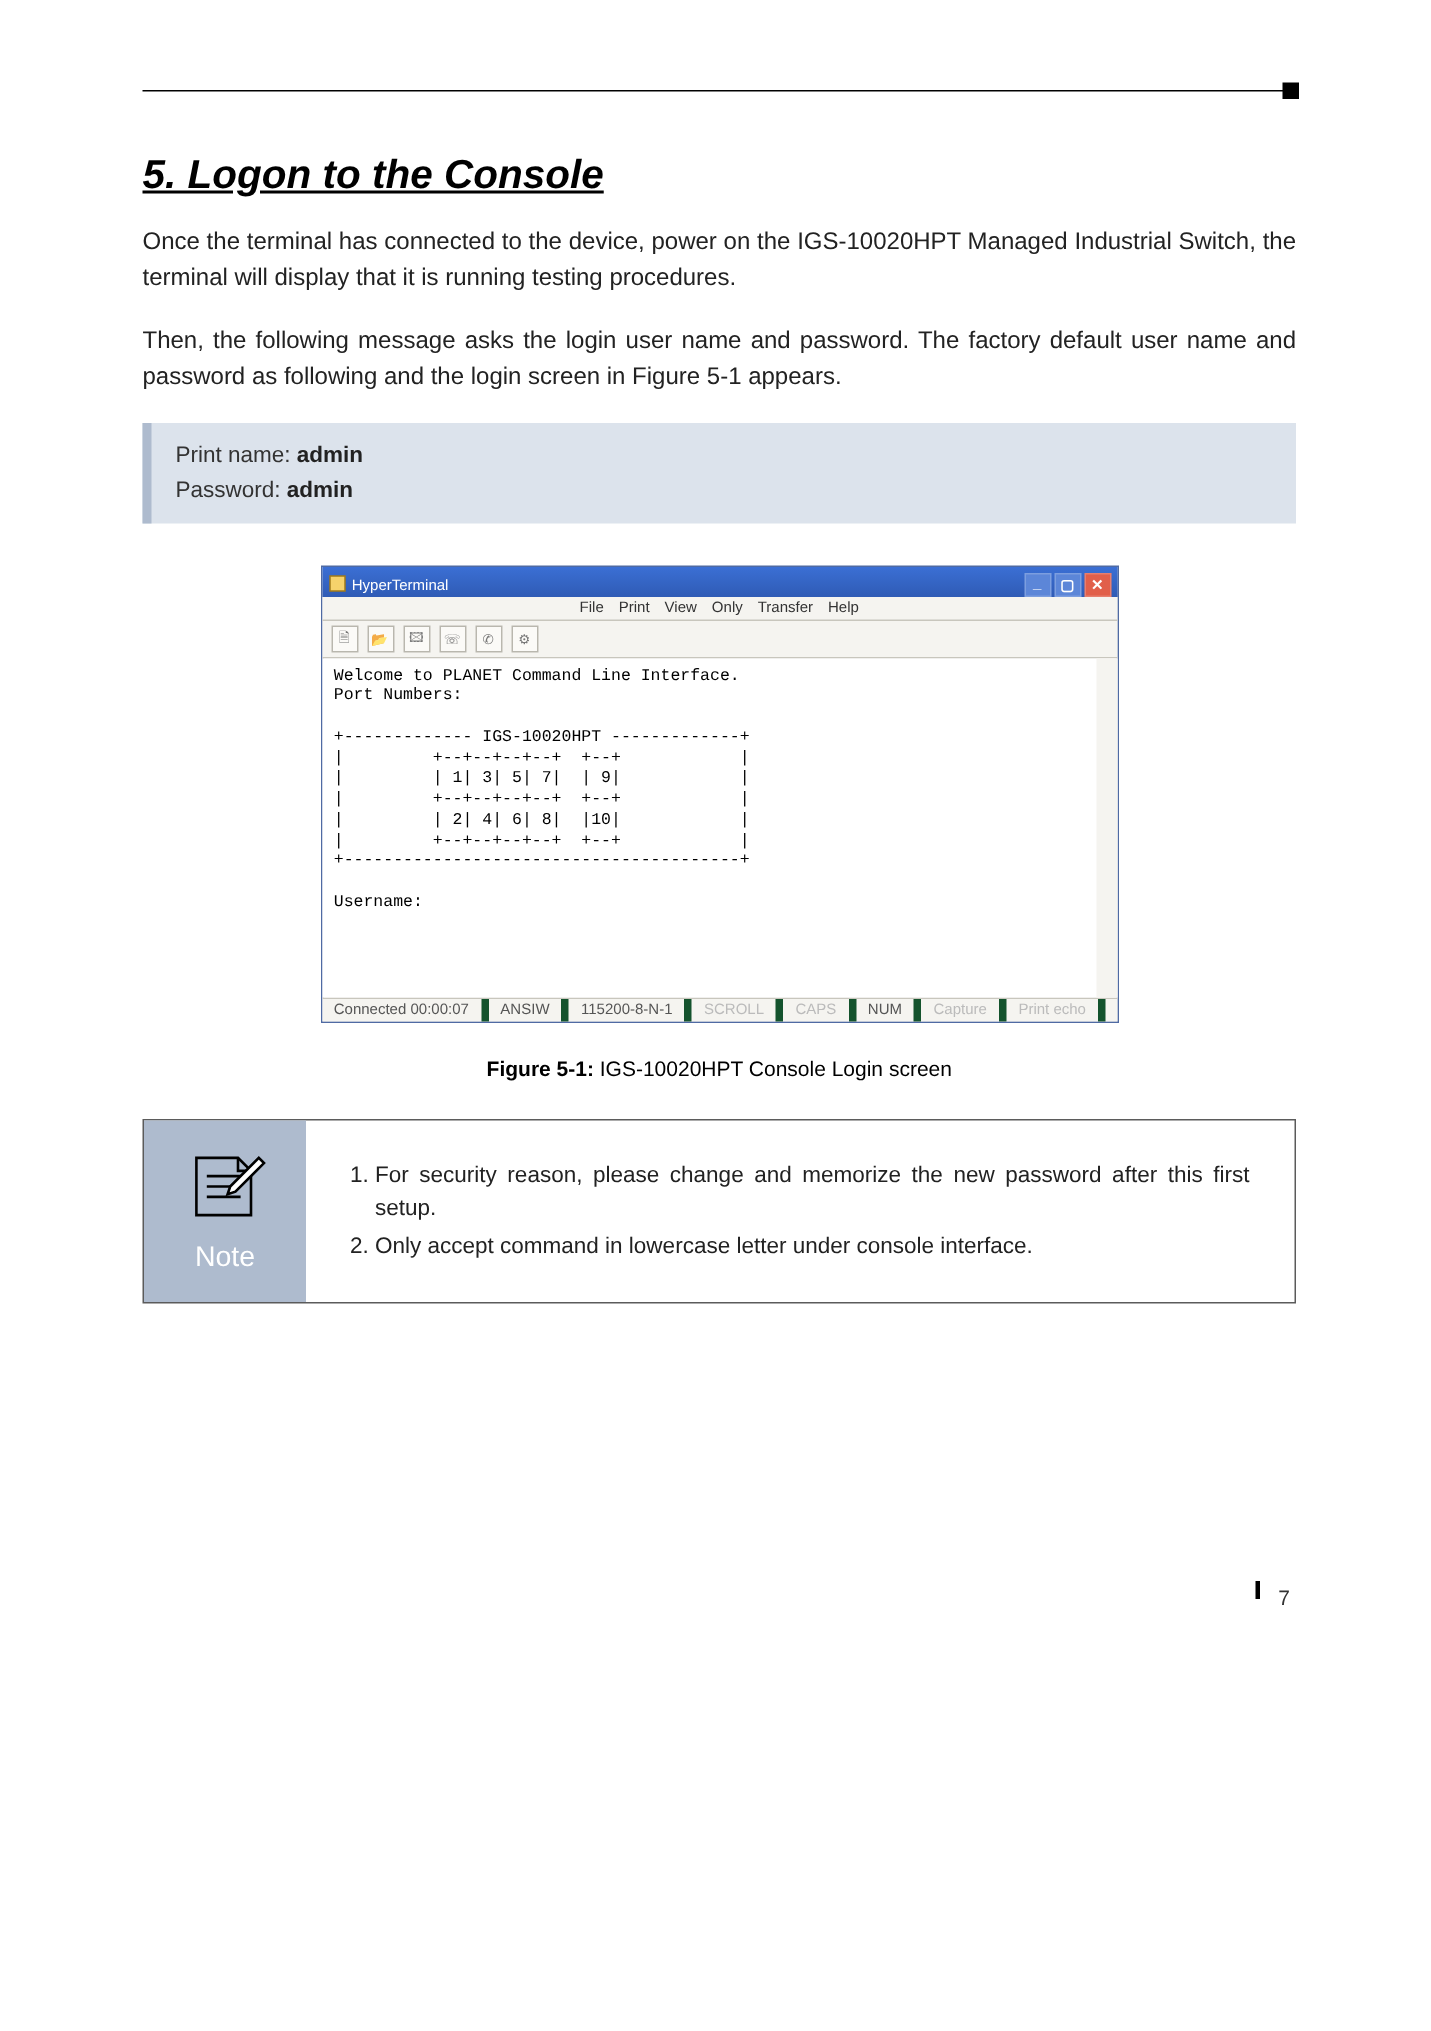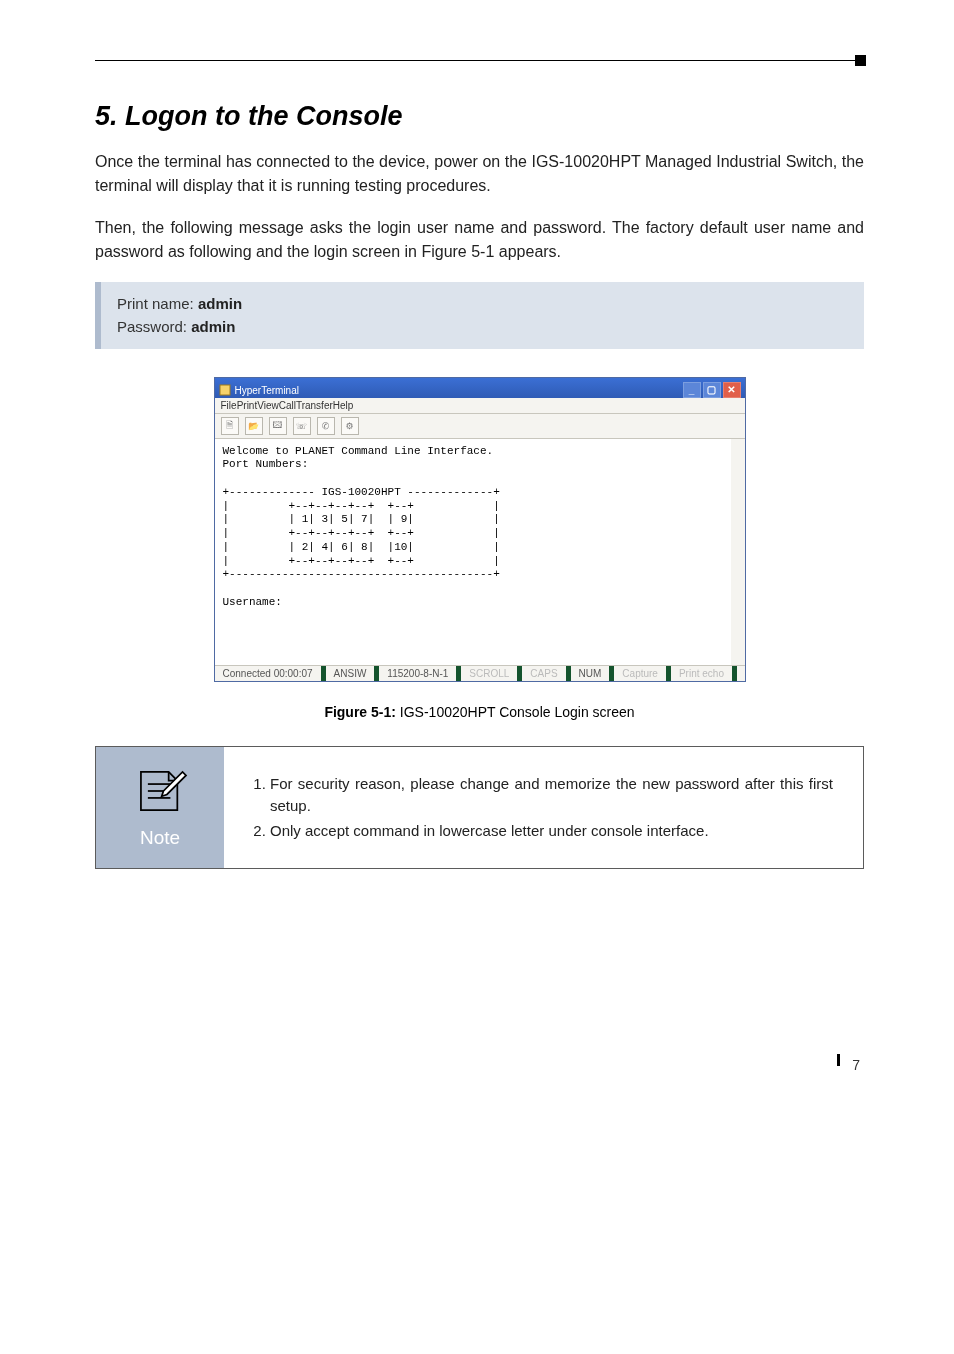--- a/index.html
+++ b/index.html
@@ -26,20 +26,21 @@
     height: 11px;
     background: #000;
   }
   h1 {
     font-family: Verdana, Arial, sans-serif;
     font-weight: bold;
     font-style: italic;
     font-size: 27px;
     margin: 0 0 18px 0;
     color: #000;
+    text-decoration: underline;
   }
   p.body {
     font-family: Verdana, Arial, sans-serif;
     font-size: 16px;
     line-height: 1.5;
     text-align: justify;
     margin: 0 0 18px 0;
     color: #222;
   }
   .cred-box {
@@ -81,20 +82,22 @@
   .wb-max { background:#5c86d8; color:#fff; }
   .wb-close { background:#e15f4a; color:#fff; }
   .ht-menu {
     background: #f5f4f0;
     border-bottom: 1px solid #c8c6bd;
     font-size: 10px;
     font-family: Tahoma, Arial, sans-serif;
     padding: 2px 6px;
     color: #333;
     display: flex;
+    gap: 10px;
+    justify-content: center;
   }
   .ht-tool {
     background: #f5f4f0;
     border-bottom: 1px solid #c8c6bd;
     padding: 3px 6px;
     display:flex;
     gap:6px;
   }
   .ht-tool .ico {
     width:16px;height:16px;border:1px solid #b9b7ae;background:#fbfaf7;
@@ -128,21 +131,21 @@
     margin-bottom: 26px;
   }
   .caption b { font-weight: bold; }
   .note-box {
     border:1px solid #5b5b5b;
     display:flex;
     align-items:stretch;
     margin-bottom: 50px;
   }
   .note-left {
-    width:128px;
+    width:108px;
     background:#aebbce;
     display:flex;
     flex-direction:column;
     align-items:center;
     justify-content:center;
     gap:6px;
     padding:14px 0;
   }
   .note-left svg { width:56px; height:52px; }
   .note-left .lbl {
@@ -210,21 +213,21 @@
         <div class="wbtns">
           <div class="wb wb-min">_</div>
           <div class="wb wb-max">▢</div>
           <div class="wb wb-close">✕</div>
         </div>
       </div>
       <div class="ht-menu">
         <span>File</span>
         <span>Print</span>
         <span>View</span>
-        <span>Call</span>
+        <span>Only</span>
         <span>Transfer</span>
         <span>Help</span>
       </div>
       <div class="ht-tool">
         <div class="ico">🗎</div>
         <div class="ico">📂</div>
         <div class="ico">🖾</div>
         <div class="ico">☏</div>
         <div class="ico">✆</div>
         <div class="ico">⚙</div>

